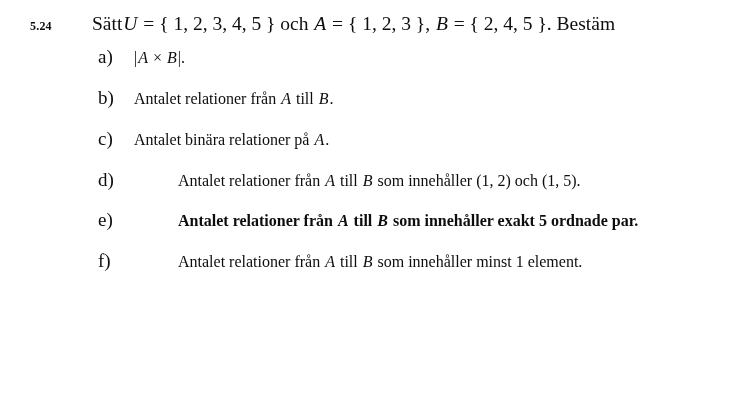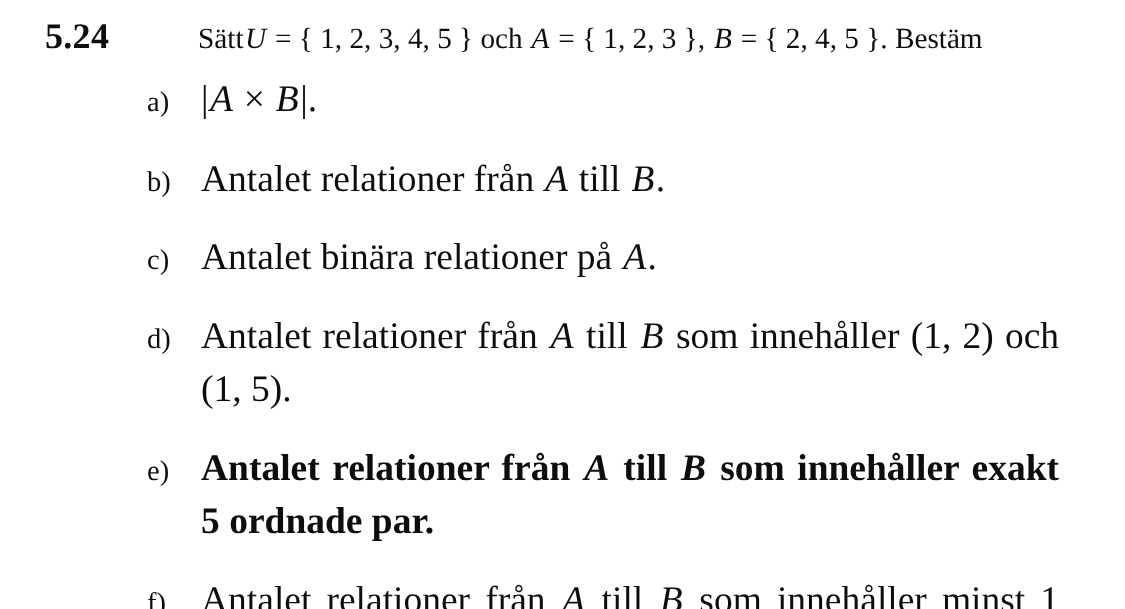--- a/index.html
+++ b/index.html
@@ -24,71 +24,71 @@
   
   .ex-row {
     display: flex;
     align-items: baseline;
     margin-top: 4px;
   }
   .ex-number {
     flex: 0 0 auto;
     width: 62px;
     font-weight: bold;
-    font-size: 24px;
+    font-size: 12px;
     letter-spacing: 0.2px;
     font-family: Liberation Serif, serif;
   }
   .ex-stem {
     flex: 1 1 auto;
     font-size: 19.5px;
     line-height: 1.25;
     white-space: nowrap;
-    margin-left: 40px;
   }
   
   .items {
     margin-top: 10px;
     padding-left: 62px;
   }
   .item {
     display: flex;
     align-items: baseline;
     margin-bottom: 17px;
   }
   .item-label {
     flex: 0 0 auto;
     width: 42px;
     font-size: 19px;
     padding-left: 6px;
     box-sizing: border-box;
   }
   .item-text {
     flex: 1 1 auto;
-    font-size: 25px;
+    font-size: 16px;
     line-height: 1.42;
     max-width: 585px;
   }
   
   .mi {
     font-family: "Liberation Serif", serif;
     font-style: italic;
     padding: 0 1px;
   }
   .mcal {
     font-family: "Liberation Serif", serif;
     font-style: italic;
     padding: 0 1px;
   }
   .mn, .mo {
     font-style: normal;
   }
   .justify {
     text-align: justify;
     text-justify: inter-word;
+    margin-left: 44px;
   }
   .nowrap { white-space: nowrap; }
 </style>
 </head>
 <body>
 
 <div class="page">
 
   <div class="ex-row">
     <div class="ex-number">5.24</div>

